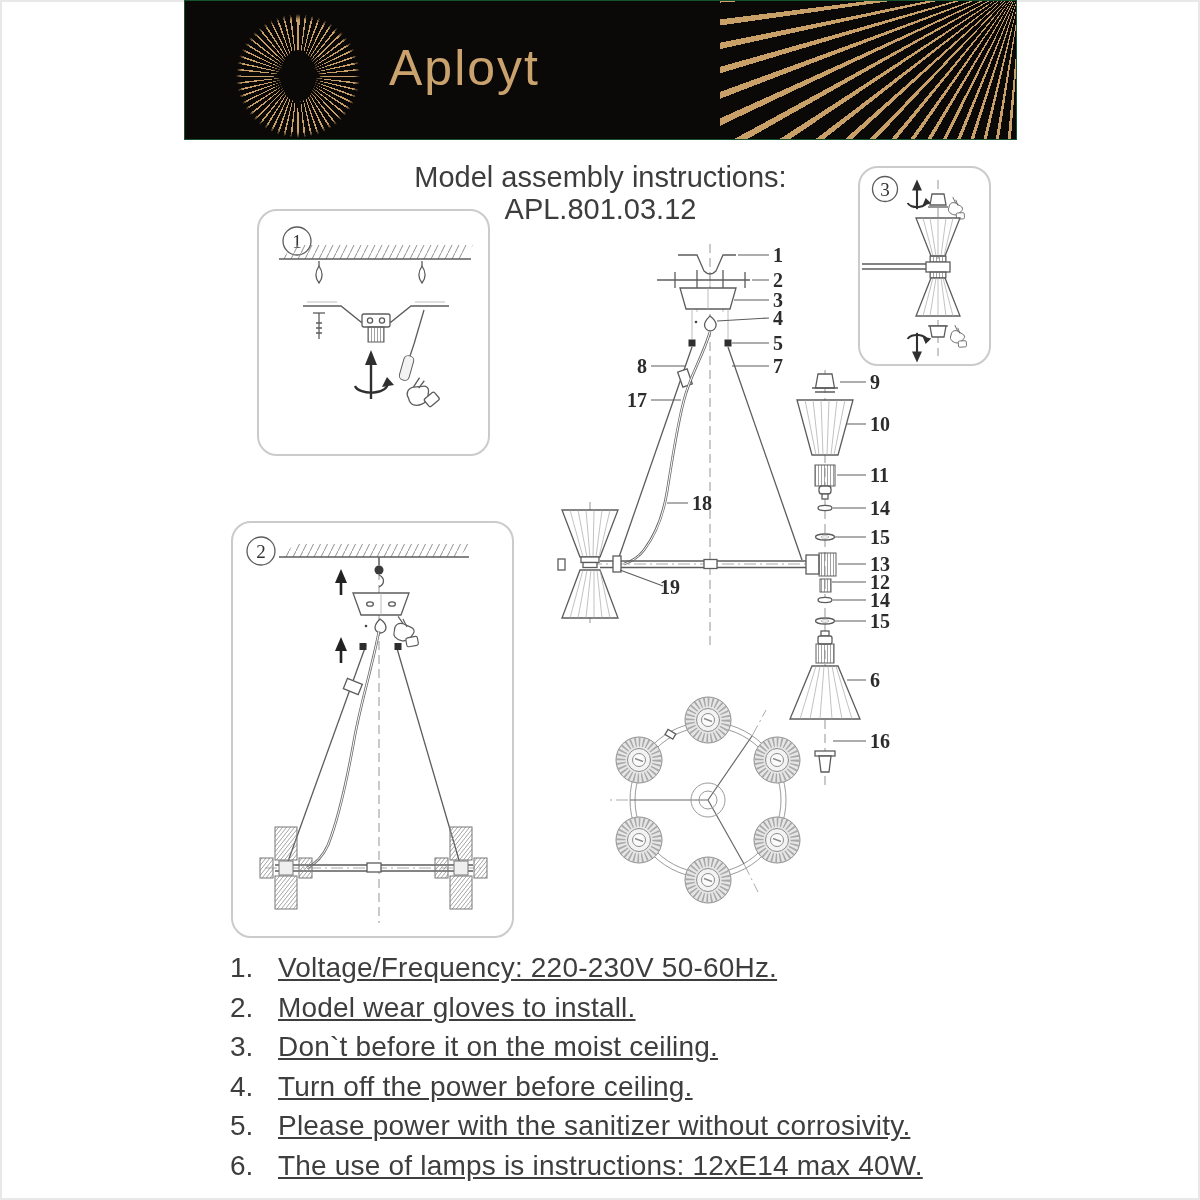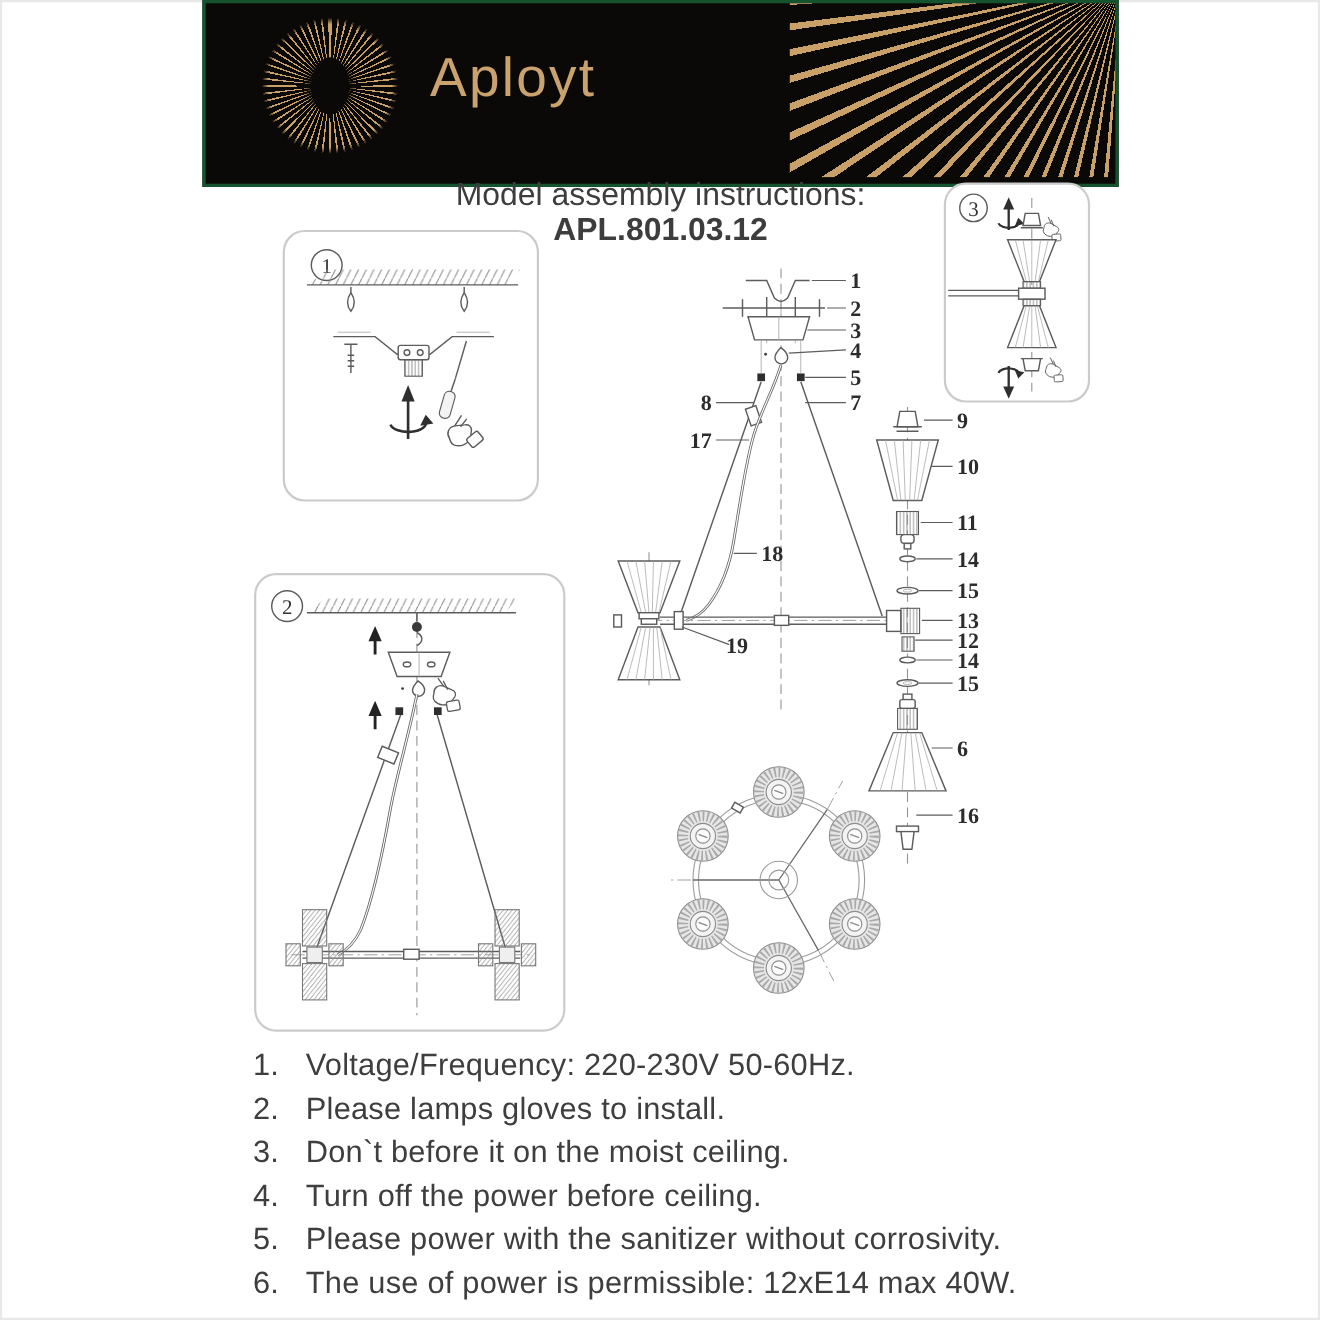--- a/index.html
+++ b/index.html
@@ -1,33 +1,33 @@
 <!DOCTYPE html>
 <html><head>
 <meta charset="utf-8">
 <style>
   html,body{margin:0;padding:0;background:#fff;}
   .page{position:relative;width:1200px;height:1200px;background:#fff;overflow:hidden;
         font-family:"Liberation Sans",sans-serif;box-shadow:inset 0 0 0 2px #e8e8e8;}
   
-  .brand-band{position:absolute;left:184px;top:0;width:833px;height:170px;
-              background:#0b0907;border:3px solid #14532d;box-sizing:border-box;overflow:hidden;}
+  .brand-band{position:absolute;left:184px;top:0;width:833px;height:140px;
+              background:#0b0907;border:1px solid #14532d;box-sizing:border-box;overflow:hidden;}
   .starburst{position:absolute;left:47px;top:9px;width:132px;height:132px;border-radius:50%;
              background:repeating-conic-gradient(#c9a067 0deg 1.7deg,#0b0907 1.7deg 6.4deg);
              -webkit-mask:radial-gradient(circle at 50% 50%,transparent 0 16px,#000 26px 56px,transparent 62px);
              mask:radial-gradient(circle at 50% 50%,transparent 0 16px,#000 26px 56px,transparent 62px);}
   .starburst-hole{position:absolute;left:96px;top:49px;width:34px;height:52px;border-radius:50%;background:#0b0907;}
   .brand-text{position:absolute;left:204px;top:38px;font-size:50px;letter-spacing:2px;
               color:#c9a26d;font-weight:normal;}
   .rays{position:absolute;right:-4px;top:-6px;width:300px;height:164px;
         background:repeating-conic-gradient(from 150deg at 101% -8%,#c9a067 0deg 1.15deg,transparent 1.15deg 4.3deg);}
   
   .title-block{position:absolute;left:184px;top:161px;width:833px;text-align:center;color:#3d3d3d;}
   .title-line1{font-size:29px;line-height:32px;font-weight:500;}
-  .title-line2{font-size:29px;line-height:32px;font-weight:700;}
+  .title-line2{font-size:29px;line-height:32px;font-weight:400;}
   
   .stepbox{position:absolute;border:2px solid #cbcbcb;border-radius:20px;background:#fff;box-sizing:border-box;}
   .box1{left:257px;top:209px;width:233px;height:247px;}
   .box2{left:231px;top:521px;width:283px;height:417px;}
   .box3{left:858px;top:166px;width:133px;height:200px;}
   .stepbox svg{display:block;width:100%;height:100%;}
   
   .exploded{position:absolute;left:520px;top:230px;width:490px;height:700px;}
   .ln{stroke:#5c5c5c;fill:none;stroke-width:1.3;}
   .lnf{stroke:#5c5c5c;fill:#fff;stroke-width:1.3;}
@@ -38,21 +38,21 @@
   .sq{fill:#2e2e2e;stroke:none;}
   .pleat{stroke:#a8a8a8;stroke-width:.7;fill:none;}
   .plabel{font-family:"Liberation Serif",serif;font-size:20px;font-weight:bold;fill:#2c2c2c;}
   .circnum{font-family:"Liberation Serif",serif;font-size:19px;fill:#333;}
   .ring{fill:none;stroke:#9b9b9b;stroke-width:1;}
   
   .instructions{position:absolute;left:230px;top:951px;width:760px;list-style:none;margin:0;padding:0;
                 color:#3e3e3e;font-size:28px;}
   .instructions li{display:flex;line-height:33px;margin-bottom:6.5px;}
   .instructions .num{width:48px;flex:0 0 48px;}
-  .instructions .txt{flex:1;letter-spacing:.2px;}
+  .instructions .txt{flex:1;letter-spacing:.2px;text-decoration:underline;}
 </style>
 </head>
 <body>
 
 <div class="page">
 
   <header class="brand-band">
     <div class="starburst"></div>
     <div class="starburst-hole"></div>
     <div class="brand-text">Aployt</div>
@@ -415,33 +415,33 @@
     </g>
   </svg>
 
   <ol class="instructions">
     <li>
       <span class="num">1.</span>
       <span class="txt">Voltage/Frequency: 220-230V 50-60Hz.</span>
     </li>
     <li>
       <span class="num">2.</span>
-      <span class="txt">Please lamps gloves to install.</span>
+      <span class="txt">Model wear gloves to install.</span>
     </li>
     <li>
       <span class="num">3.</span>
       <span class="txt">Don`t before it on the moist ceiling.</span>
     </li>
     <li>
       <span class="num">4.</span>
       <span class="txt">Turn off the power before ceiling.</span>
     </li>
     <li>
       <span class="num">5.</span>
       <span class="txt">Please power with the sanitizer without corrosivity.</span>
     </li>
     <li>
       <span class="num">6.</span>
-      <span class="txt">The use of power is permissible: 12xE14 max 40W.</span>
+      <span class="txt">The use of lamps is instructions: 12xE14 max 40W.</span>
     </li>
   </ol>
 
 </div>
 
 </body></html>

